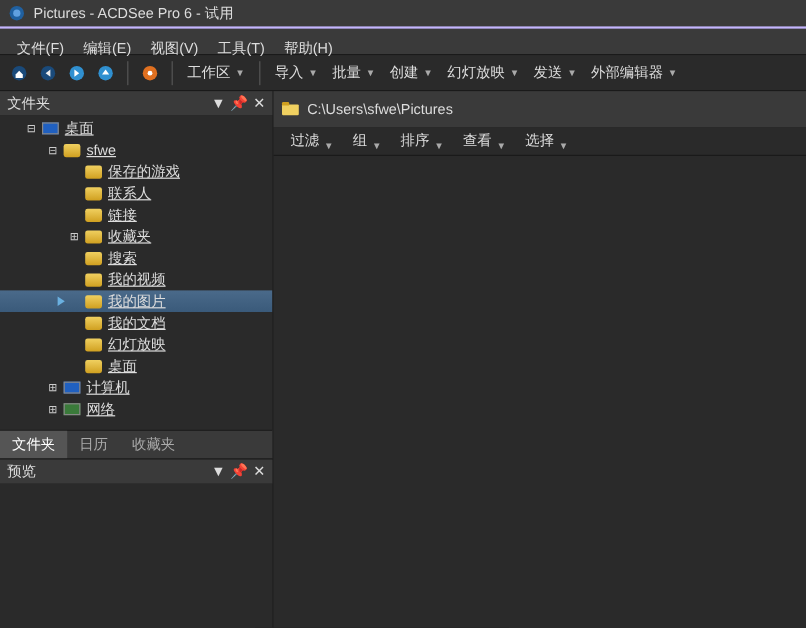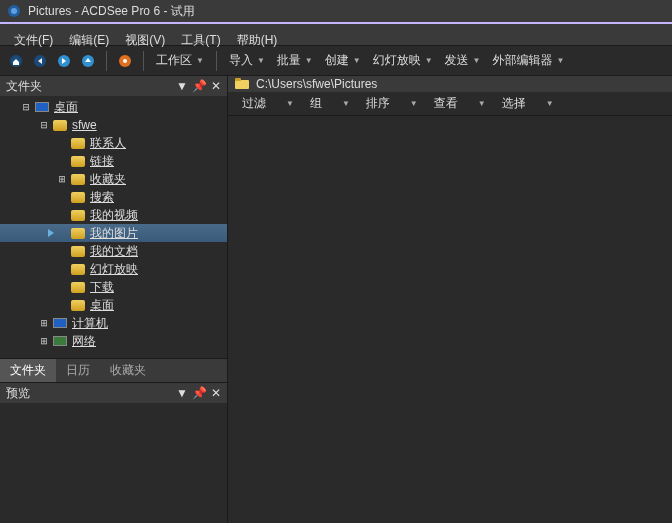--- a/index.html
+++ b/index.html
@@ -27,24 +27,24 @@
 .tree-icon { width: 16px; height: 16px; margin: 0 4px 0 2px; display: flex; align-items: center; justify-content: center; }
 .folder-y { background: linear-gradient(#f0d060, #d0a020); border-radius: 2px; width: 14px; height: 11px; }
 .monitor { background: #2060c0; width: 14px; height: 10px; border: 1px solid #888; }
 .tree-label { white-space: nowrap; text-decoration: underline; }
 .bottom-tabs { display: flex; background: #3a3a3a; border-top: 1px solid #1a1a1a; }
 .tab { padding: 3px 10px; cursor: pointer; color: #aaa; }
 .tab.active { background: #555; color: #fff; }
 .preview-panel { border-top: 1px solid #1a1a1a; }
 .preview-body { background: #2a2a2a; height: 120px; }
 .content { flex: 1; background: #2a2a2a; display: flex; flex-direction: column; }
-.pathbar { background: #3a3a3a; height: 16px; display: flex; align-items: center; padding: 0 6px; }
+.pathbar { background: #3a3a3a; height: 30px; display: flex; align-items: center; padding: 0 6px; }
 .path-icon { width: 16px; height: 16px; margin-right: 6px; }
 .filterbar { background: #2a2a2a; height: 24px; display: flex; align-items: center; padding: 0 8px; gap: 4px; border-bottom: 1px solid #1a1a1a; }
-.filter-item { display: flex; align-items: center; padding: 2px 6px; cursor: pointer; gap: 16px; }
+.filter-item { display: flex; align-items: flex-end; padding: 2px 6px; cursor: pointer; }
 .content-body { flex: 1; background: #2a2a2a; }
 svg { display: block; }
 </style>
 </head>
 <body>
 
 <div class="titlebar">
   <span class="icon">
     <svg width="16" height="16">
         <circle cx="8" cy="8" r="6" fill="#2060a0"></circle>
@@ -156,20 +156,27 @@
             <div class="folder-y"></div>
           </span>
         <span class="tree-label">sfwe</span>
       </div>
 
       <div class="tree-row" style="padding-left:58px">
           <span class="marker"></span>
           <span class="tree-icon">
             <div class="folder-y"></div>
           </span>
+          <span class="tree-label">保存的游戏</span>
+        </div>
+      <div class="tree-row" style="padding-left:58px">
+          <span class="marker"></span>
+          <span class="tree-icon">
+            <div class="folder-y"></div>
+          </span>
           <span class="tree-label">联系人</span>
         </div>
       <div class="tree-row" style="padding-left:58px">
           <span class="marker"></span>
           <span class="tree-icon">
             <div class="folder-y"></div>
           </span>
           <span class="tree-label">链接</span>
         </div>
       <div class="tree-row" style="padding-left:46px">
@@ -210,27 +217,20 @@
             <div class="folder-y"></div>
           </span>
           <span class="tree-label">我的文档</span>
         </div>
       <div class="tree-row" style="padding-left:58px">
           <span class="marker"></span>
           <span class="tree-icon">
             <div class="folder-y"></div>
           </span>
           <span class="tree-label">幻灯放映</span>
-        </div>
-      <div class="tree-row" style="padding-left:58px">
-          <span class="marker"></span>
-          <span class="tree-icon">
-            <div class="folder-y"></div>
-          </span>
-          <span class="tree-label">下载</span>
         </div>
       <div class="tree-row" style="padding-left:58px">
           <span class="marker"></span>
           <span class="tree-icon">
             <div class="folder-y"></div>
           </span>
           <span class="tree-label">桌面</span>
         </div>
       <div class="tree-row" style="padding-left:28px">
           <span class="marker"></span>

